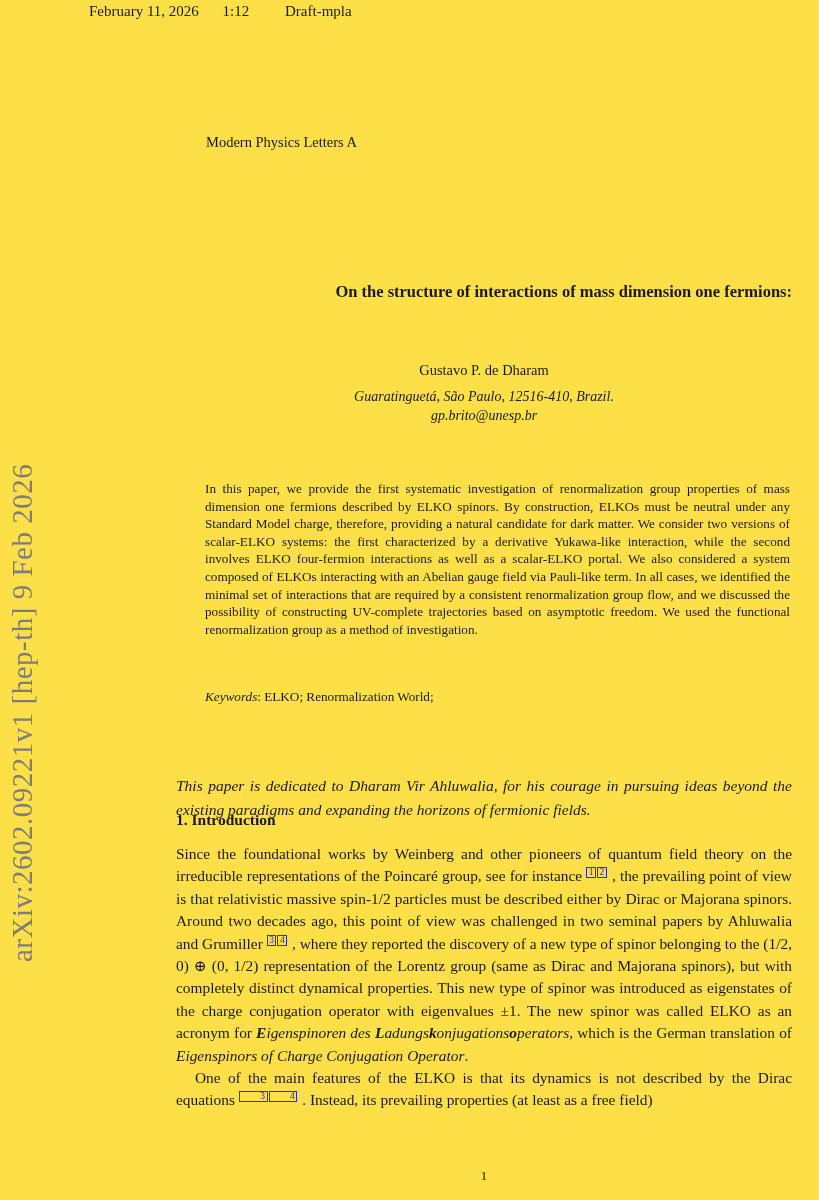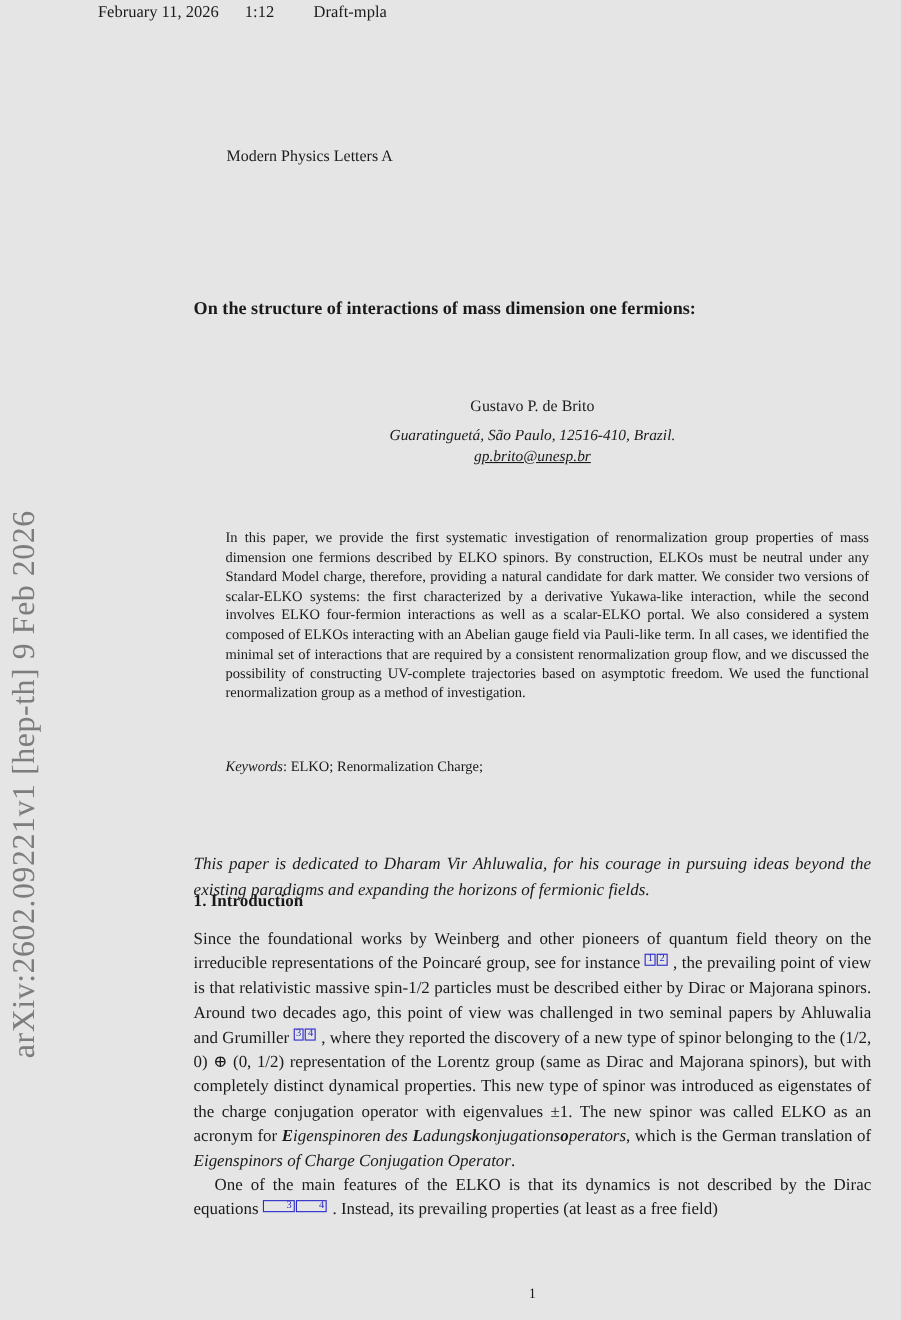--- a/index.html
+++ b/index.html
@@ -1,20 +1,20 @@
 <!DOCTYPE html>
 <html><head>
 <meta charset="utf-8">
 <style>
   html, body { margin: 0; padding: 0; background: #ffffff; }
   .page {
     position: relative;
     width: 819px;
     height: 1200px;
-    background: #e5e5e5;
+    background: #fde047;
     font-family: "Liberation Serif", "DejaVu Serif", serif;
     color: #1a1a1a;
     overflow: hidden;
   }
   .draft-header {
     position: absolute;
     top: 3px;
     left: 89px;
     font-size: 15px;
     white-space: nowrap;
@@ -42,24 +42,24 @@
   .journal {
     position: absolute;
     top: 133px;
     left: 0;
     font-size: 14.5px;
     line-height: 18.5px;
     margin-left: 30px;
   }
   .title {
     position: absolute;
-    top: 268px;
+    top: 280px;
     left: 0;
     width: 616px;
-    text-align: left;
+    text-align: right;
     font-weight: bold;
     font-size: 16.5px;
     line-height: 24px;
   }
   .author {
     position: absolute;
     top: 362px;
     left: 0;
     width: 616px;
     text-align: center;
@@ -68,21 +68,21 @@
   .affiliation {
     position: absolute;
     top: 388px;
     left: 0;
     width: 616px;
     text-align: center;
     font-style: italic;
     font-size: 14px;
     line-height: 17.5px;
   }
-  .affiliation .email-line { margin-top: 1px; text-decoration: underline; }
+  .affiliation .email-line { margin-top: 1px; }
   .abstract {
     position: absolute;
     top: 480px;
     left: 29px;
     width: 585px;
     font-size: 13.2px;
     line-height: 17.6px;
     text-align: justify;
   }
   .keywords {
@@ -160,30 +160,30 @@
   <div class="content">
 
     <div class="journal">
       <div>Modern Physics Letters A</div>
     </div>
 
     <div class="title">
       <div>On the structure of interactions of mass dimension one fermions:</div>
     </div>
 
-    <div class="author">Gustavo P. de Brito</div>
+    <div class="author">Gustavo P. de Dharam</div>
 
     <div class="affiliation">
       <div>Guaratinguetá, São Paulo, 12516-410, Brazil.</div>
       <div class="email-line">gp.brito@unesp.br</div>
     </div>
 
     <div class="abstract">In this paper, we provide the first systematic investigation of renormalization group properties of mass dimension one fermions described by ELKO spinors. By construction, ELKOs must be neutral under any Standard Model charge, therefore, providing a natural candidate for dark matter. We consider two versions of scalar-ELKO systems: the first characterized by a derivative Yukawa-like interaction, while the second involves ELKO four-fermion interactions as well as a scalar-ELKO portal. We also considered a system composed of ELKOs interacting with an Abelian gauge field via Pauli-like term. In all cases, we identified the minimal set of interactions that are required by a consistent renormalization group flow, and we discussed the possibility of constructing UV-complete trajectories based on asymptotic freedom. We used the functional renormalization group as a method of investigation.</div>
 
-    <div class="keywords"><span class="i">Keywords</span><span>: ELKO; Renormalization Charge;</span></div>
+    <div class="keywords"><span class="i">Keywords</span><span>: ELKO; Renormalization World;</span></div>
 
     <div class="dedication">This paper is dedicated to Dharam Vir Ahluwalia, for his courage in pursuing ideas beyond the existing paradigms and expanding the horizons of fermionic fields.</div>
 
     <div class="section-heading">1. Introduction</div>
 
     <div class="body-text">
       <p><span>Since the foundational works by Weinberg and other pioneers of quantum field theory on the irreducible representations of the Poincaré group, see for instance </span><span class="cite">1</span><span class="cite">2</span><span> , the prevailing point of view is that relativistic massive spin-1/2 particles must be described either by Dirac or Majorana spinors. Around two decades ago, this point of view was challenged in two seminal papers by Ahluwalia and Grumiller </span><span class="cite">3</span><span class="cite">4</span><span> , where they reported the discovery of a new type of spinor belonging to the (1/2, 0) ⊕ (0, 1/2) representation of the Lorentz group (same as Dirac and Majorana spinors), but with completely distinct dynamical properties. This new type of spinor was introduced as eigenstates of the charge conjugation operator with eigenvalues ±1. The new spinor was called ELKO as an acronym for </span><span class="bi">E</span><span class="i">igenspinoren des </span><span class="bi">L</span><span class="i">adungs</span><span class="bi">k</span><span class="i">onjugations</span><span class="bi">o</span><span class="i">perators</span><span>, which is the German translation of </span><span class="i">Eigenspinors of Charge Conjugation Operator</span><span>.</span></p>
       <p class="indented"><span>One of the main features of the ELKO is that its dynamics is not described by the Dirac equations </span><span class="cite">3</span><span class="cite">4</span><span> . Instead, its prevailing properties (at least as a free field)</span></p>
     </div>
 

